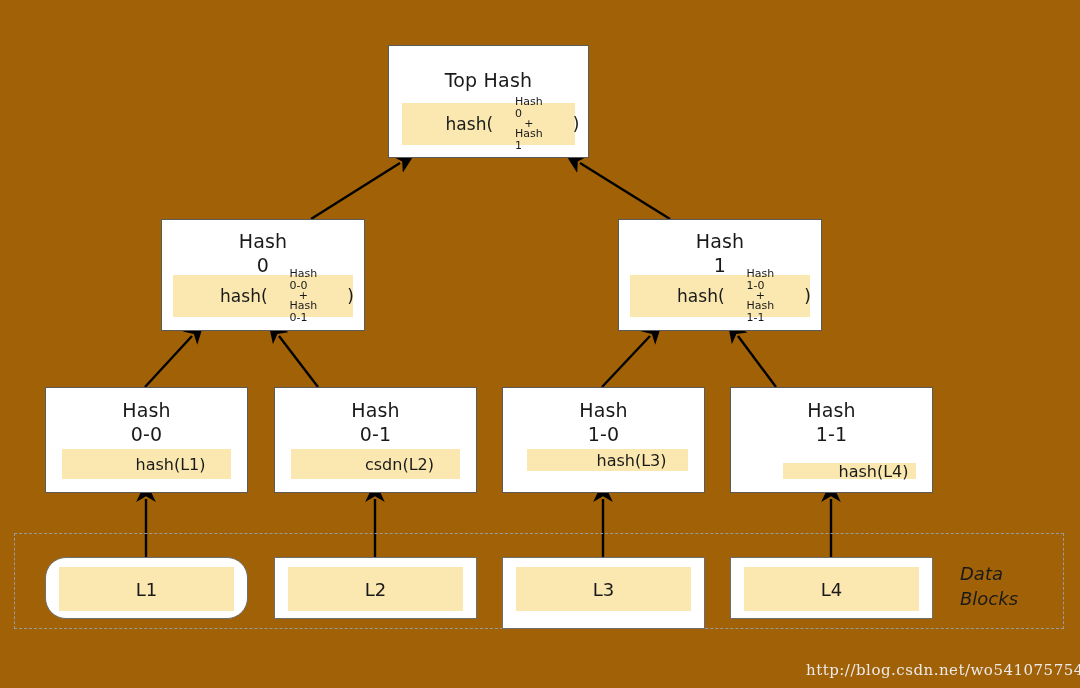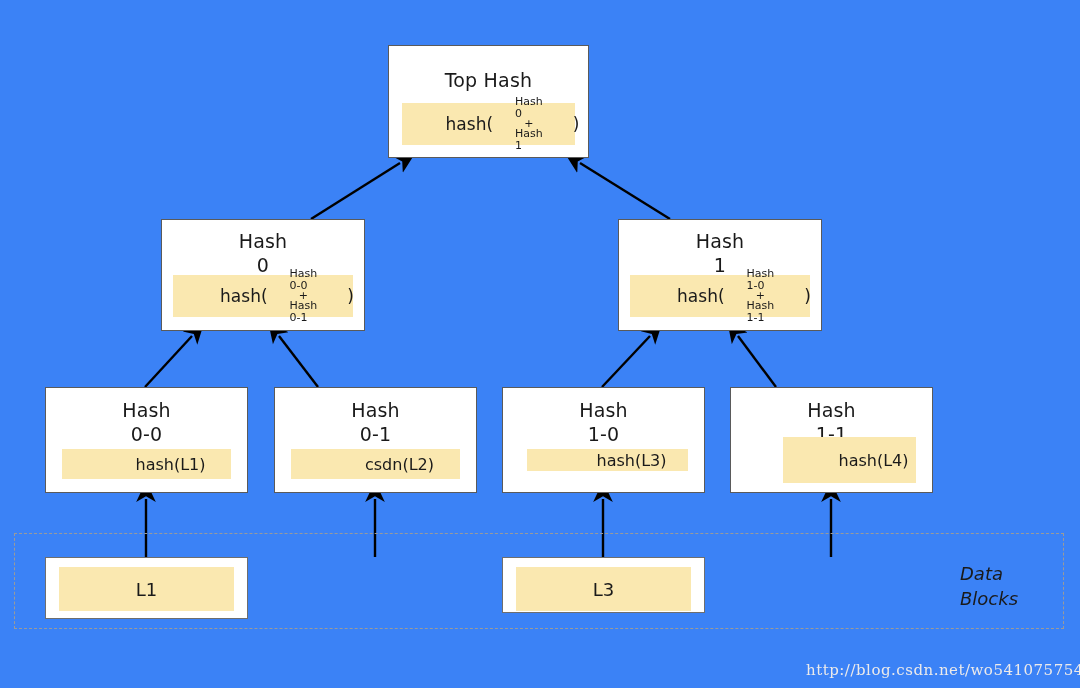--- a/index.html
+++ b/index.html
@@ -4,21 +4,21 @@
 <style>
   html, body {
     margin: 0;
     padding: 0;
     background: #ffffff;
   }
   #canvas {
     position: relative;
     width: 1080px;
     height: 688px;
-    background: #3b82f6;
+    background: #a16207;
     font-family: "DejaVu Sans", "Liberation Sans", sans-serif;
     overflow: hidden;
   }
   svg.arrow-layer {
     position: absolute;
     left: 0;
     top: 0;
     width: 1080px;
     height: 688px;
     pointer-events: none;
@@ -228,39 +228,49 @@
     <div class="node-title" style="margin-top:10px;">Hash
 1-0</div>
     <div class="hash-bar" style="left:24px; right:16px; top:61px; height:22px;">
       <span class="hash-simple">hash(L3)</span>
     </div>
   </div>
 
   <div class="node" style="left:730px; top:387px; width:203px; height:106px;">
     <div class="node-title" style="margin-top:10px;">Hash
 1-1</div>
-    <div class="hash-bar" style="left:16px; right:16px; top:49px; height:46px;margin-left:36px;">
+    <div class="hash-bar" style="left:16px; right:16px; top:75px; height:16px;margin-left:36px;">
       <span class="hash-simple">hash(L4)</span>
     </div>
   </div>
 
   <div class="dashed-group" style="left:14px; top:533px; width:1050px; height:96px;"></div>
 
-  <div class="datablock" style="left:45px; top:557px; width:203px; height:62px;">
+  <div class="datablock" style="left:45px; top:557px; width:203px; height:62px;border-radius:21px;">
     <div class="datablock-bar" style="left:13px; right:13px; top:9px; height:44px;">
       <span class="datablock-label">L1</span>
     </div>
   </div>
 
-
-  <div class="datablock" style="left:502px; top:557px; width:203px; height:56px;">
+  <div class="datablock" style="left:274px; top:557px; width:203px; height:62px;">
+    <div class="datablock-bar" style="left:13px; right:13px; top:9px; height:44px;">
+      <span class="datablock-label">L2</span>
+    </div>
+  </div>
+
+  <div class="datablock" style="left:502px; top:557px; width:203px; height:72px;">
     <div class="datablock-bar" style="left:13px; right:13px; top:9px; height:44px;">
       <span class="datablock-label">L3</span>
     </div>
   </div>
 
+  <div class="datablock" style="left:730px; top:557px; width:203px; height:62px;">
+    <div class="datablock-bar" style="left:13px; right:13px; top:9px; height:44px;">
+      <span class="datablock-label">L4</span>
+    </div>
+  </div>
 
   <div class="group-label" style="left:960px; top:561px;">Data
 Blocks</div>
 
   <div class="watermark" style="left:806px; top:661px;">http://blog.csdn.net/wo541075754</div>
 
 </div>
 
 </body></html>

